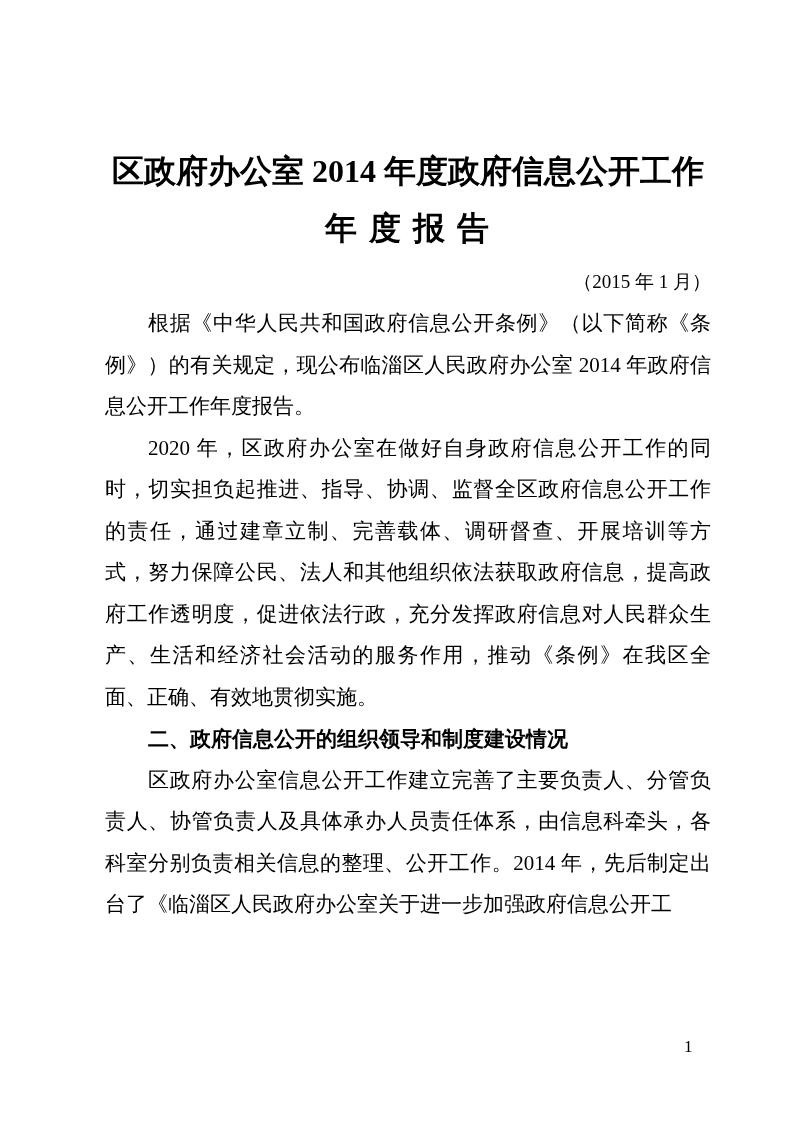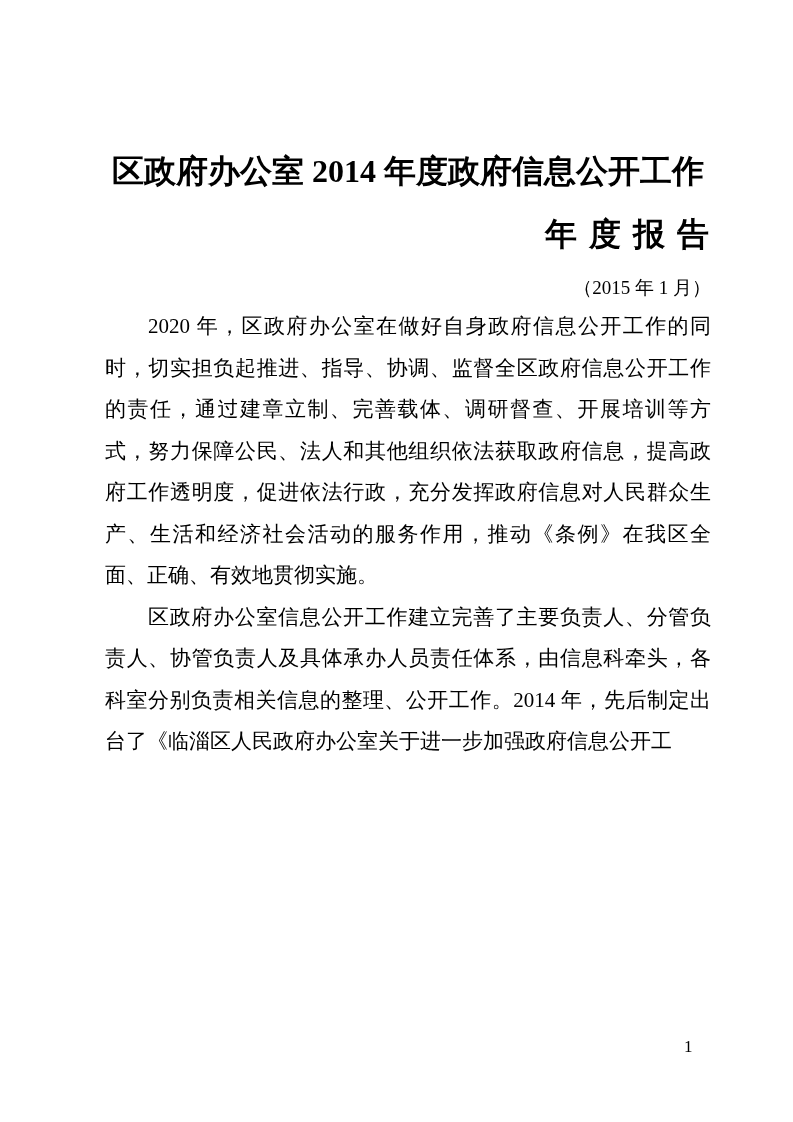--- a/index.html
+++ b/index.html
@@ -28,23 +28,22 @@
     text-align: center;
     font-weight: bold;
     font-size: 32px;
     line-height: 42px;
     font-family: "Liberation Serif", "DejaVu Serif", serif;
   }
   .doc-title.line1 {
     margin-top: 150px;
   }
   .doc-title.line2 {
-    margin-top: 21px;
+    margin-top: 15px;
     letter-spacing: 2px;
-    text-align: right;
   }
   .date-line {
     margin: 15px 0 0 0;
     text-align: right;
     font-size: 19px;
     line-height: 36px;
     font-weight: normal;
   }
   .body-para {
     margin: 0;
@@ -75,17 +74,19 @@
   }
 </style>
 </head>
 <body>
 
 <div class="page">
   <div class="content">
     <h1 class="doc-title line1">区政府办公室 2014 年度政府信息公开工作</h1>
     <h1 class="doc-title line2">年 度 报 告</h1>
     <p class="date-line">（2015 年 1 月）</p>
+    <p class="body-para intro">根据《中华人民共和国政府信息公开条例》（以下简称《条例》）的有关规定，现公布临淄区人民政府办公室 2014 年政府信息公开工作年度报告。</p>
     <p class="body-para">2020 年，区政府办公室在做好自身政府信息公开工作的同时，切实担负起推进、指导、协调、监督全区政府信息公开工作的责任，通过建章立制、完善载体、调研督查、开展培训等方式，努力保障公民、法人和其他组织依法获取政府信息，提高政府工作透明度，促进依法行政，充分发挥政府信息对人民群众生产、生活和经济社会活动的服务作用，推动《条例》在我区全面、正确、有效地贯彻实施。</p>
+    <h2 class="section-heading">二、政府信息公开的组织领导和制度建设情况</h2>
     <p class="body-para">区政府办公室信息公开工作建立完善了主要负责人、分管负责人、协管负责人及具体承办人员责任体系，由信息科牵头，各科室分别负责相关信息的整理、公开工作。2014 年，先后制定出台了《临淄区人民政府办公室关于进一步加强政府信息公开工</p>
   </div>
   <div class="page-number">1</div>
 </div>
 
 </body></html>

